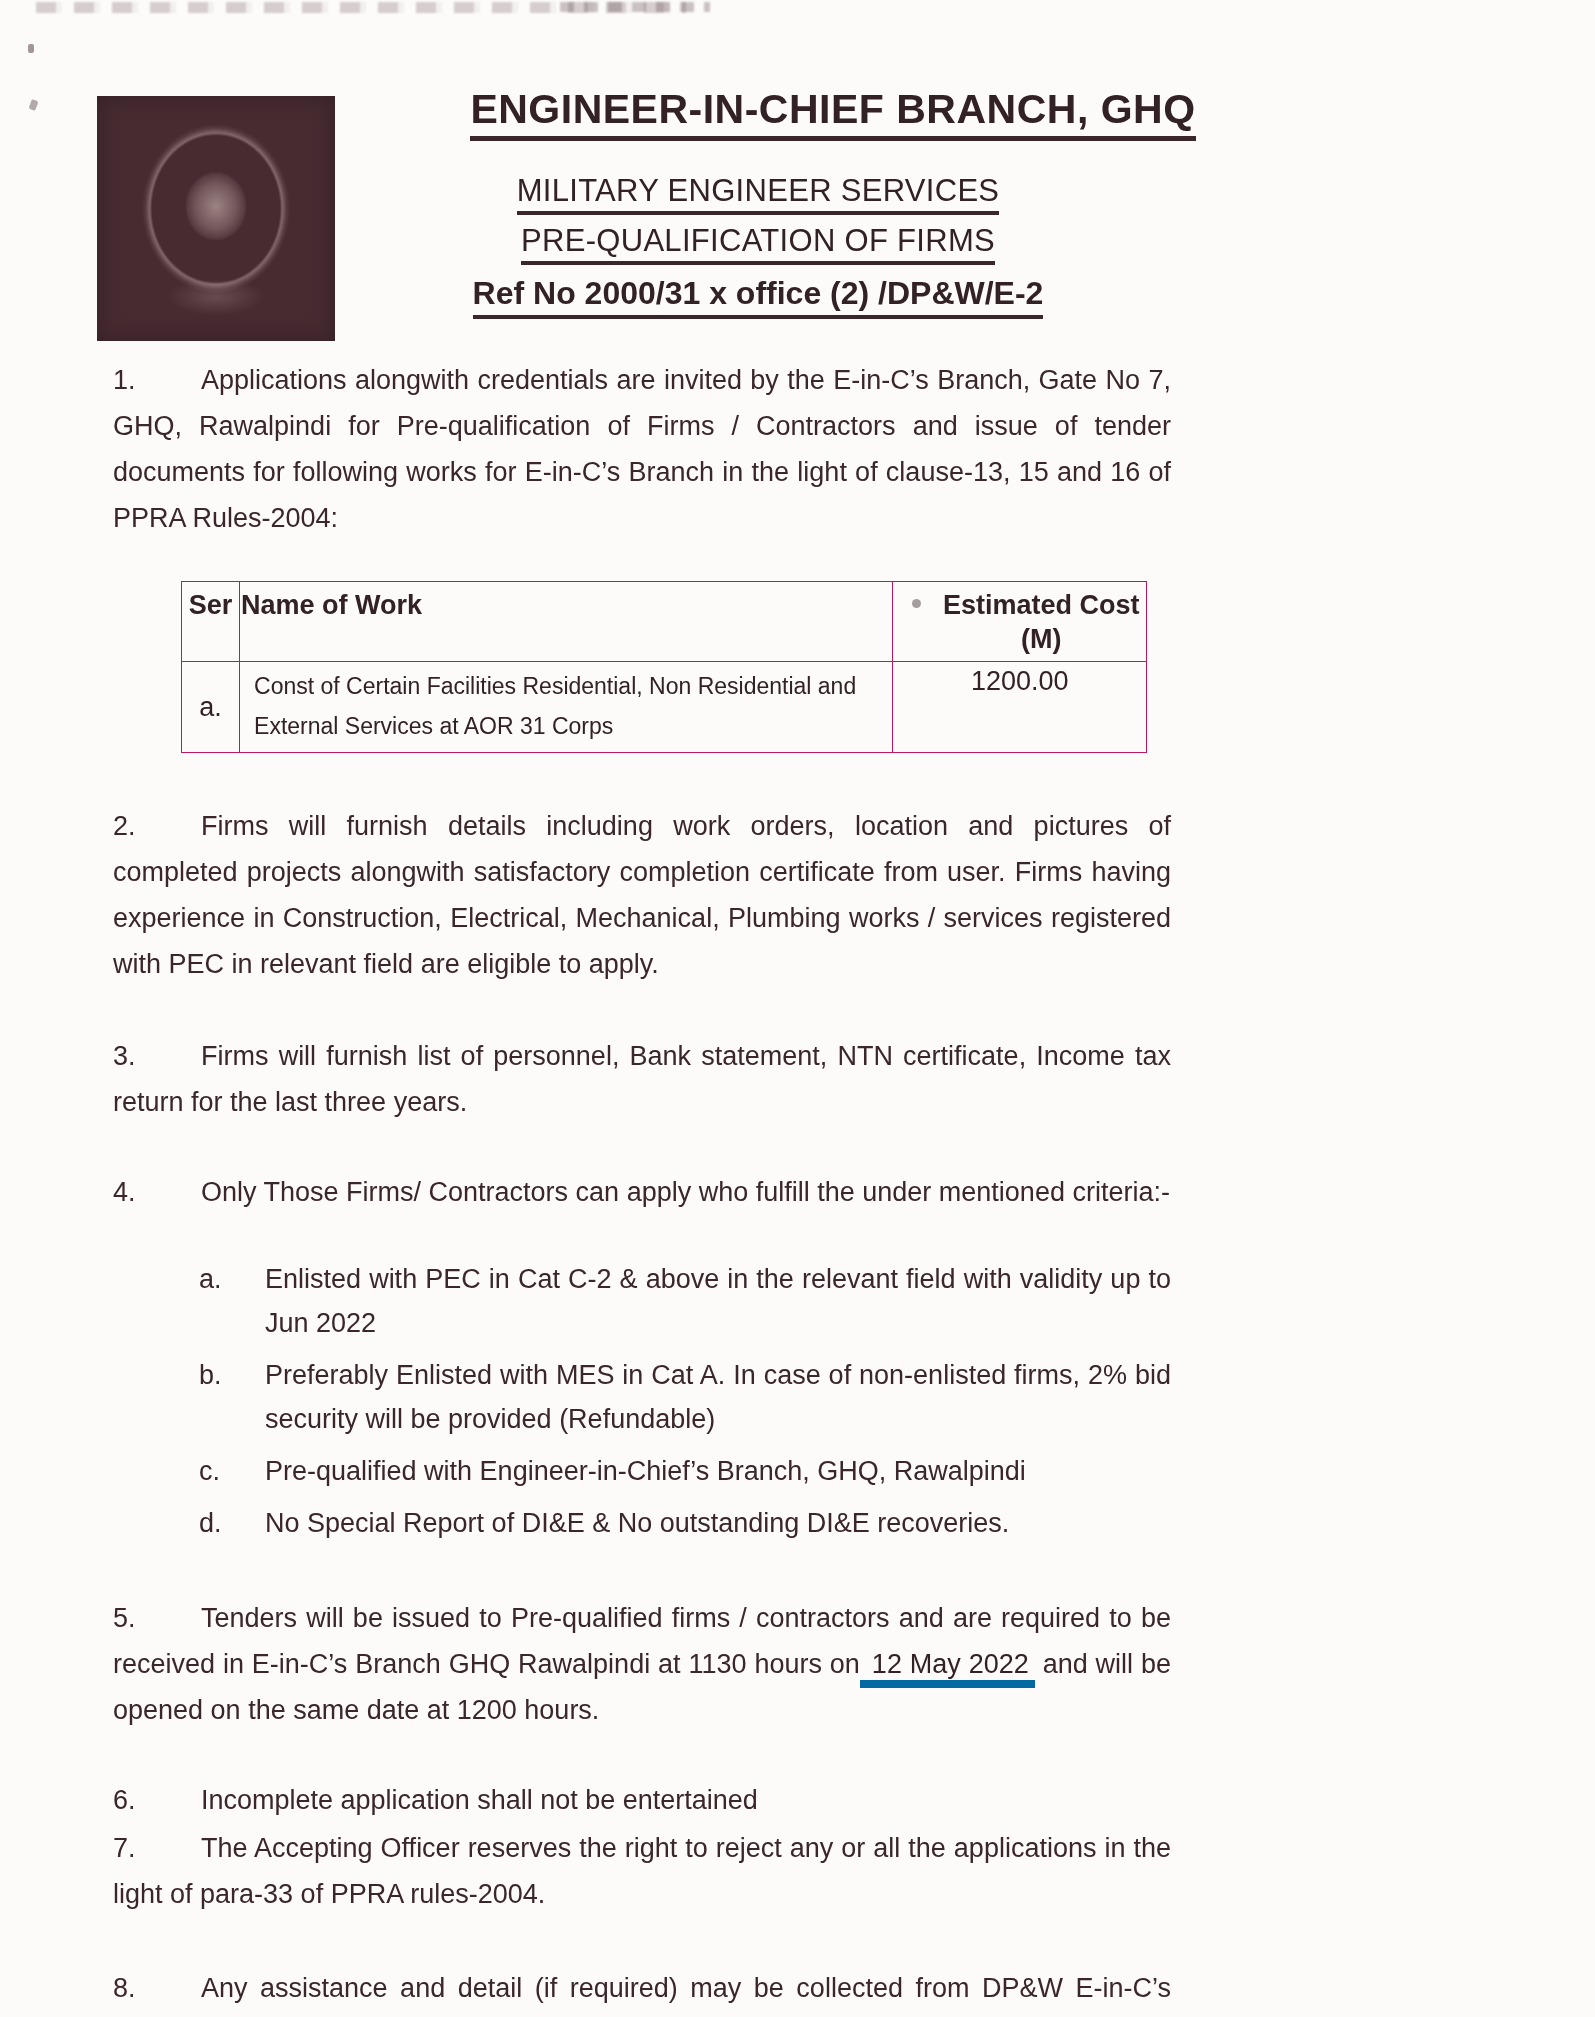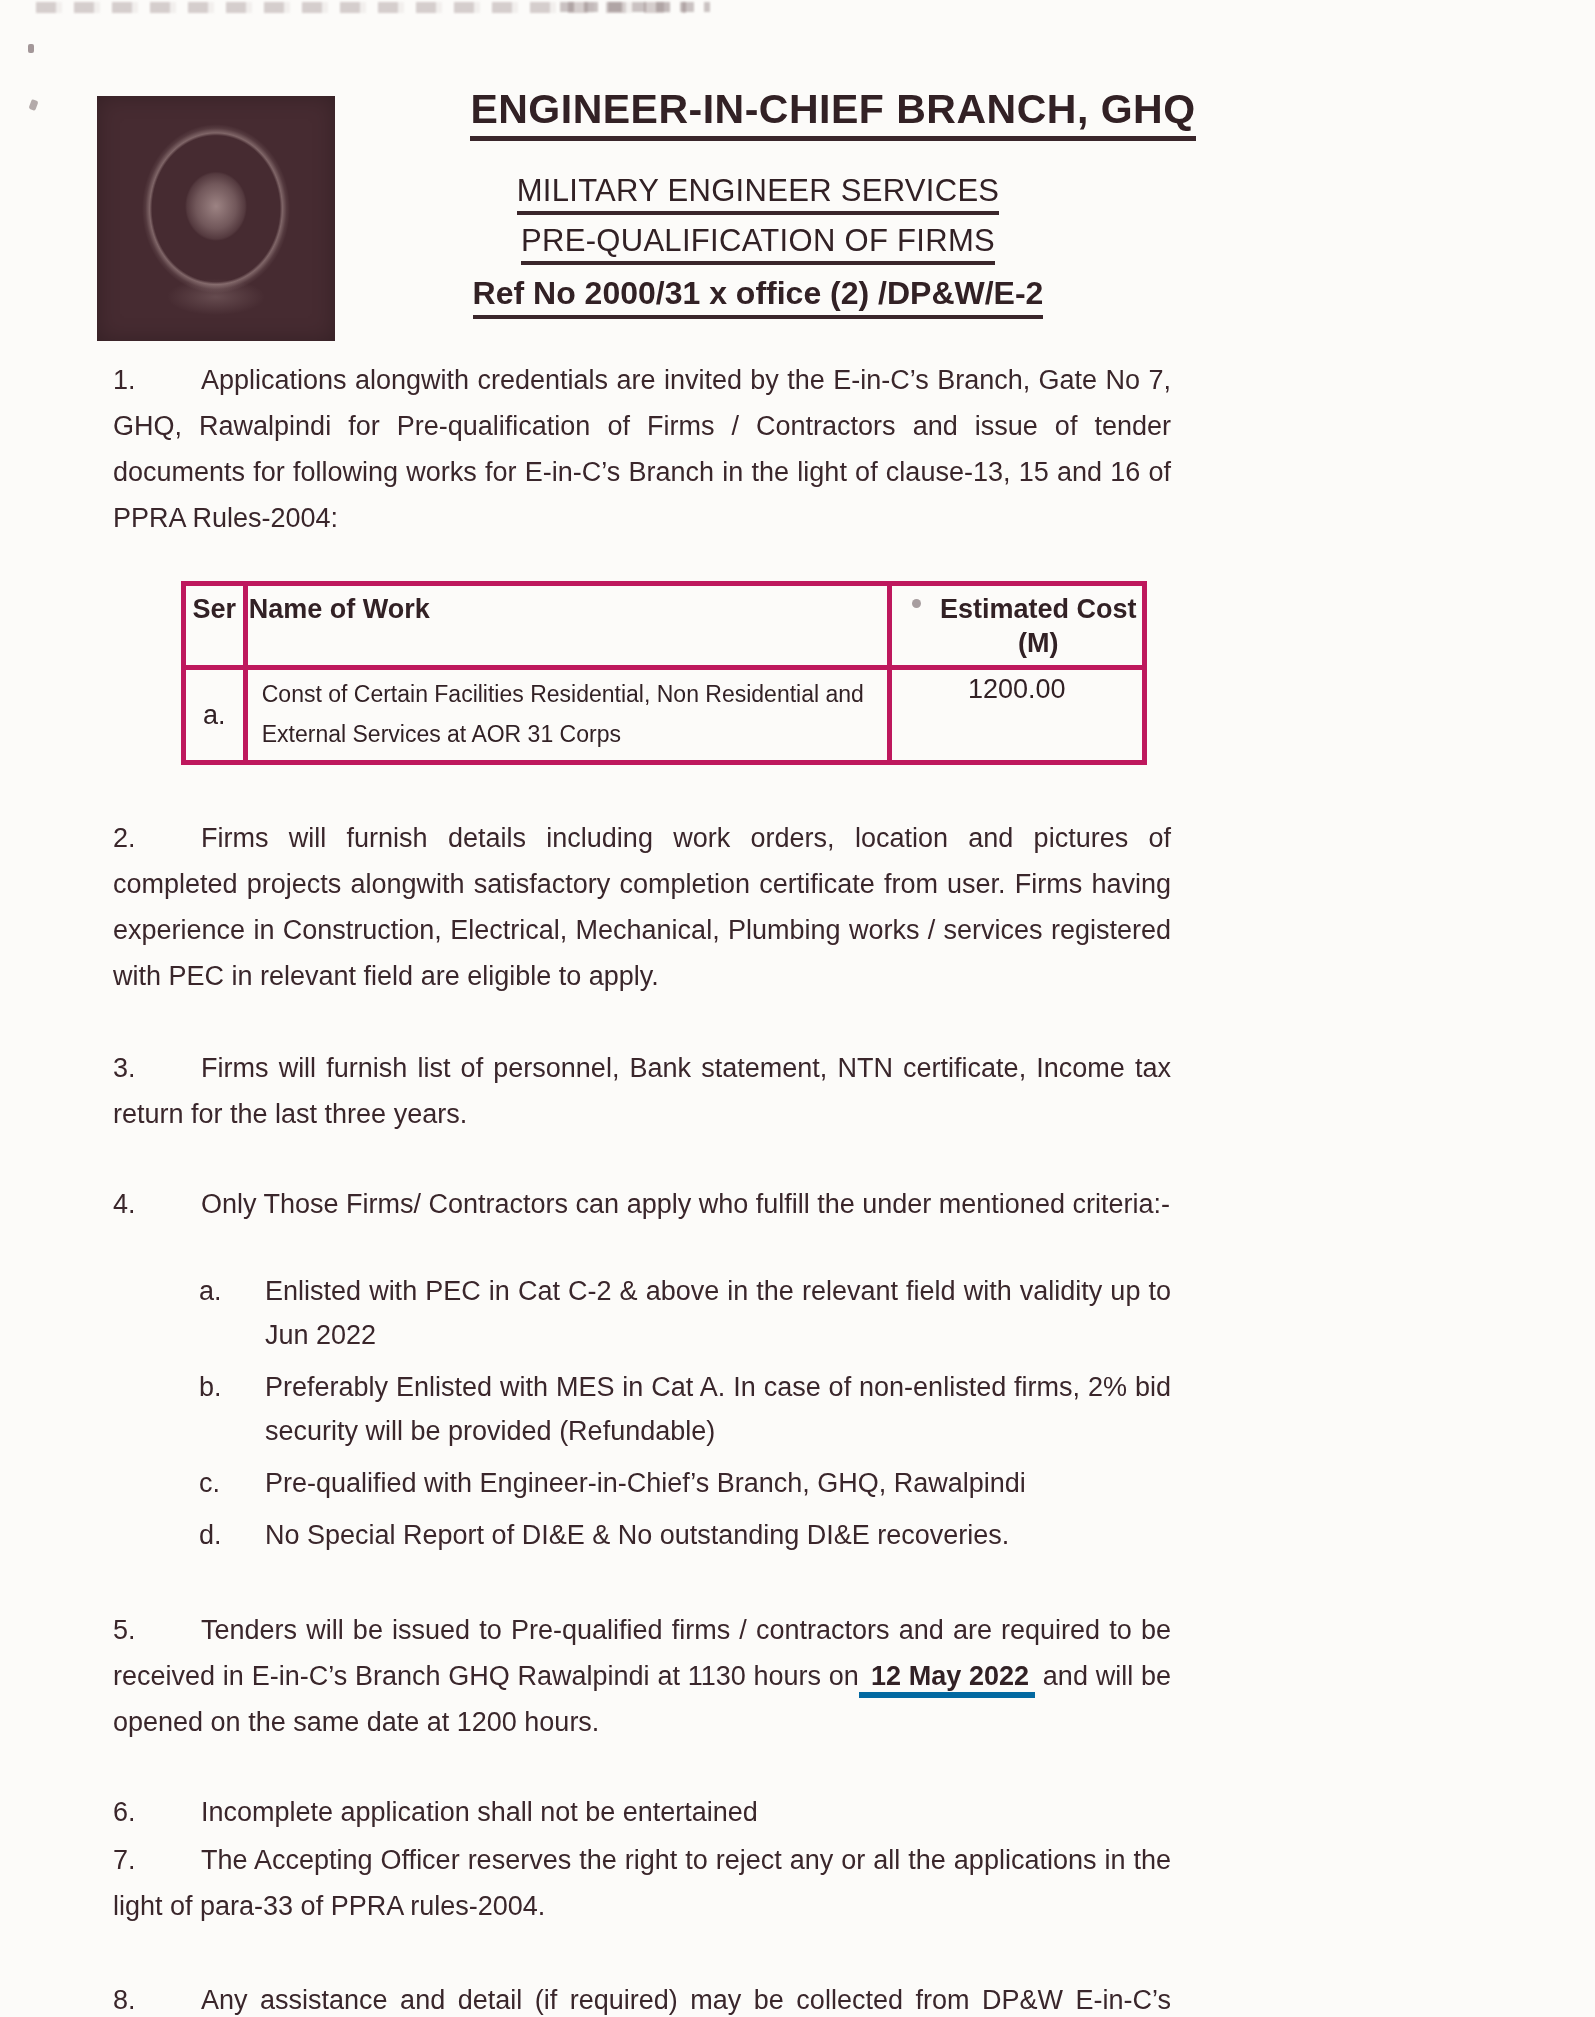--- a/index.html
+++ b/index.html
@@ -70,38 +70,38 @@
   .mt-p3{margin-top:46px;}
   .mt-p4{margin-top:44px;}
   .mt-p5{margin-top:50px;}
   .mt-p6{margin-top:44px;}
   .mt-p7{margin-top:2px;}
   .mt-p8{margin-top:48px;}
 
   
   .work-table-wrap{margin:40px 0 0 68px;position:relative;}
   table.work{border-collapse:collapse;width:966px;color:#322125;}
-  table.work th, table.work td{border:5px solid #be185d;}
+  table.work th, table.work td{border:1px solid #be185d;}
   th.col-ser{width:56px;font-size:27px;font-weight:bold;vertical-align:top;padding-top:8px;height:70px;}
   th.col-name{width:692px;font-size:27px;font-weight:bold;vertical-align:top;padding-top:8px;text-align:left;}
   th.col-cost{width:214px;font-size:27px;font-weight:bold;vertical-align:top;padding-top:6px;text-align:center;line-height:34px;padding-left:44px;}
   td.cell-ser{text-align:center;vertical-align:middle;font-size:27px;height:84px;}
   td.cell-name{font-size:23px;line-height:40px;padding:4px 10px 6px 14px;vertical-align:middle;}
   td.cell-cost{text-align:center;vertical-align:top;padding-top:4px;font-size:27px;}
   .speck{position:absolute;right:250px;top:18px;width:9px;height:9px;border-radius:50%;background:rgba(110,95,98,0.6);}
 
   
   .criteria{margin:42px 0 0 86px;}
   .crit-item{display:flex;font-size:27px;line-height:44px;text-align:justify;margin-bottom:8px;}
   .crit-letter{width:66px;flex-shrink:0;}
   .crit-text{flex:1;}
 
   .date-hl{
-    font-weight:bold;color:#322125;
-    border-bottom:6px solid #0369a1;
+    font-weight:normal;color:#322125;
+    border-bottom:8px solid #0369a1;
     padding:0 6px 1px 12px;
   }
 </style>
 </head>
 <body>
 
 <div class="fax-strip"></div>
 <div class="fax-strip2"></div>
 <div class="margin-mark-1"></div>
 <div class="margin-mark-2"></div>

